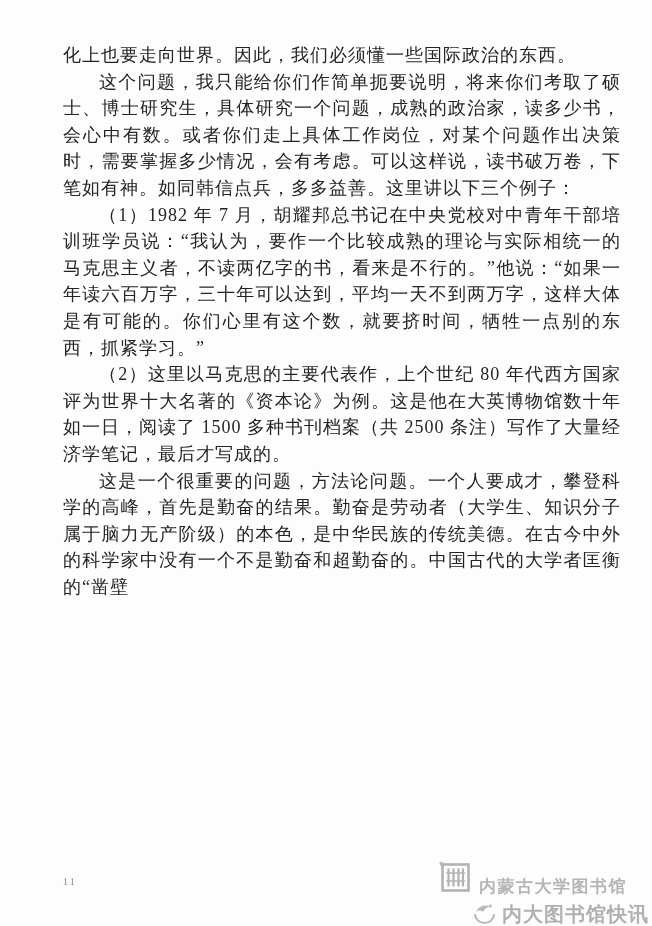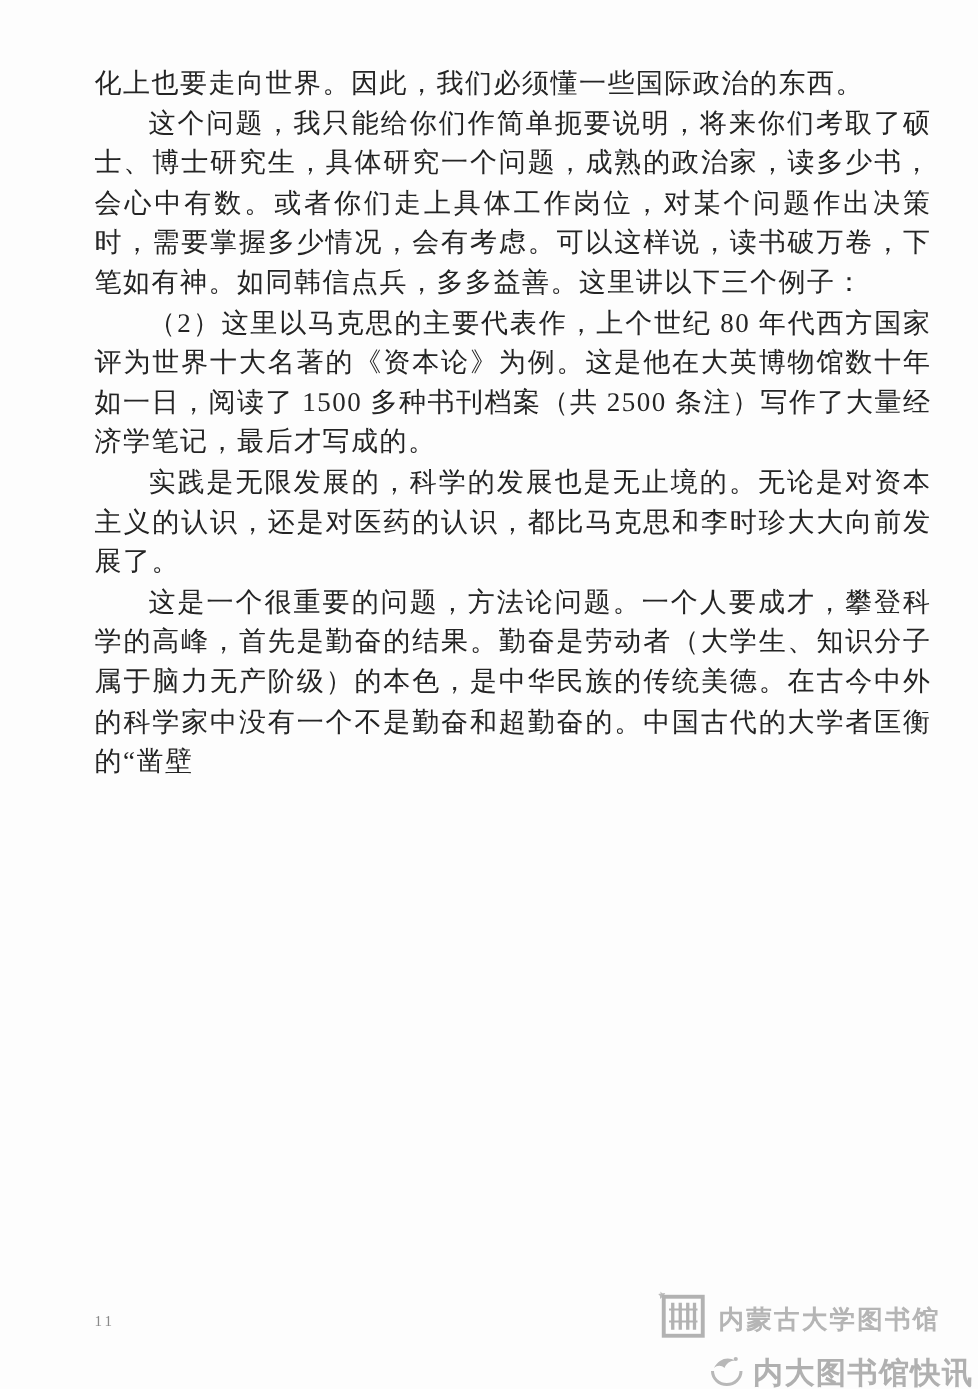--- a/index.html
+++ b/index.html
@@ -56,21 +56,21 @@
     top: 860px;
     display: flex;
     flex-direction: column;
     align-items: flex-end;
     color: #b5b5b5;
     font-weight: bold;
     font-family: "Liberation Sans", "DejaVu Sans", sans-serif;
   }
   .wm-line1 {
     display: flex;
-    align-items: center;
+    align-items: flex-end;
     gap: 7px;
     margin-right: 25px;
     font-size: 17px;
     letter-spacing: 1.5px;
   }
   .wm-line2 {
     display: flex;
     align-items: center;
     gap: 5px;
     margin-top: 2px;
@@ -85,22 +85,22 @@
   }
 </style>
 </head>
 <body>
 
 <div class="page">
 
   <div class="doc-body">
     <p class="no-indent">化上也要走向世界。因此，我们必须懂一些国际政治的东西。</p>
     <p>这个问题，我只能给你们作简单扼要说明，将来你们考取了硕士、博士研究生，具体研究一个问题，成熟的政治家，读多少书，会心中有数。或者你们走上具体工作岗位，对某个问题作出决策时，需要掌握多少情况，会有考虑。可以这样说，读书破万卷，下笔如有神。如同韩信点兵，多多益善。这里讲以下三个例子：</p>
+    <p>（1）1982 年 7 月，胡耀邦总书记在中央党校对中青年干部培训班学员说：“我认为，要作一个比较成熟的理论与实际相统一的马克思主义者，不读两亿字的书，看来是不行的。”他说：“如果一年读六百万字，三十年可以达到，平均一天不到两万字，这样大体是有可能的。你们心里有这个数，就要挤时间，牺牲一点别的东西，抓紧学习。”</p>
     <p>（2）这里以马克思的主要代表作，上个世纪 80 年代西方国家评为世界十大名著的《资本论》为例。这是他在大英博物馆数十年如一日，阅读了 1500 多种书刊档案（共 2500 条注）写作了大量经济学笔记，最后才写成的。</p>
-    <p>实践是无限发展的，科学的发展也是无止境的。无论是对资本主义的认识，还是对医药的认识，都比马克思和李时珍大大向前发展了。</p>
     <p>这是一个很重要的问题，方法论问题。一个人要成才，攀登科学的高峰，首先是勤奋的结果。勤奋是劳动者（大学生、知识分子属于脑力无产阶级）的本色，是中华民族的传统美德。在古今中外的科学家中没有一个不是勤奋和超勤奋的。中国古代的大学者匡衡的“凿壁</p>
   </div>
 
   <div class="page-number">11</div>
 
   <div class="watermark">
     <div class="wm-line1">
       <span class="wm-icon">
         <svg width="34" height="33" viewBox="0 0 34 33">
           <path d="M2 1 l1.6 1.2 L5.5 2 4.6 3.6 5.2 5.4 3.4 4.9 2 6 2 4 0.8 2.6 2.6 2.4 Z" fill="#bcbcbc"></path>

